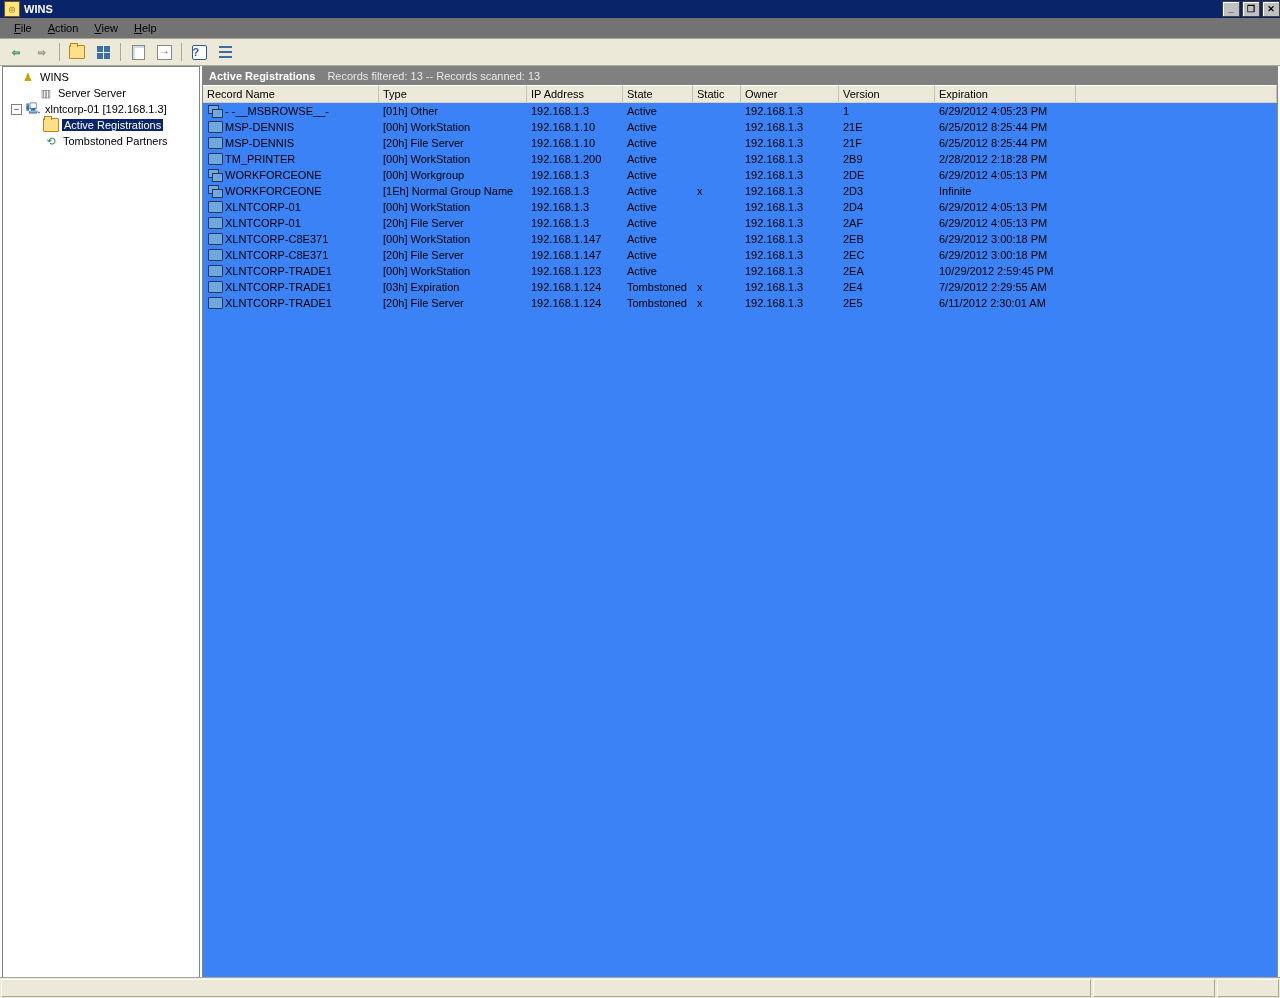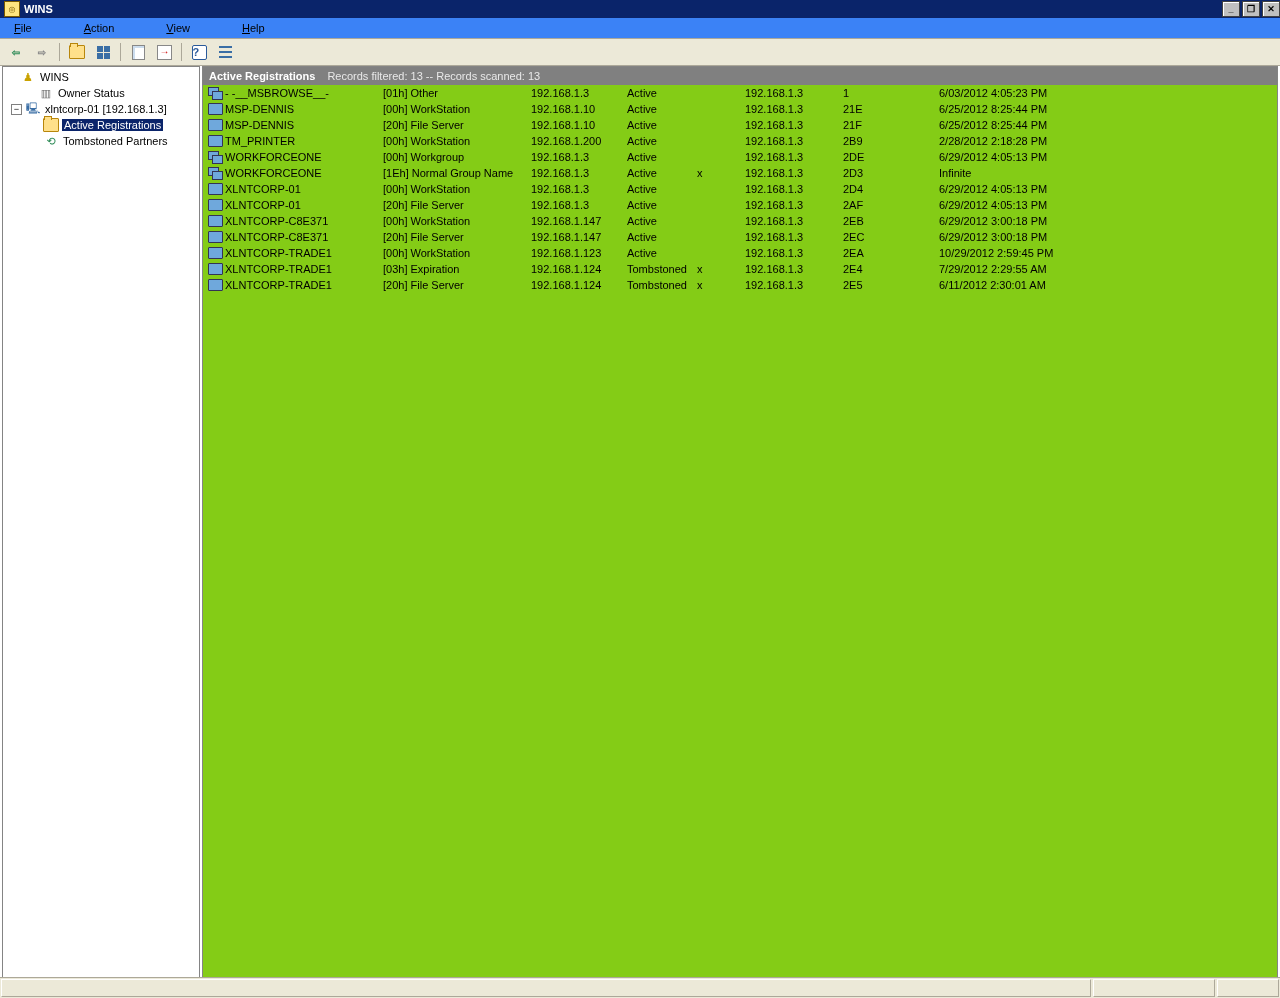--- a/index.html
+++ b/index.html
@@ -40,25 +40,24 @@
     background: #c0c0c0;
     border: 1px solid #404040;
     display: inline-flex; align-items:center; justify-content:center;
     font-size: 9px; font-weight:bold; color:#000;
     box-shadow: inset 1px 1px 0 #fff;
     cursor: default;
   }
   
   .menubar {
     height: 20px;
-    background: #3b82f6;
+    background: #737373;
     border-bottom: 1px solid #aca899;
     display: flex; align-items: center;
     padding-left: 6px;
-    gap: 36px;
   }
   .menubar .menu-item {
     padding: 2px 8px;
     cursor: default;
   }
   .menubar .menu-item u { text-decoration: underline; }
   
   .toolbar {
     height: 26px;
     background: #ece9d8;
@@ -191,21 +190,21 @@
   .c-state { width: 70px; }
   .c-static{ width: 48px; }
   .c-owner { width: 98px; }
   .c-ver   { width: 96px; }
   .c-exp   { width: 141px; }
   .c-rest  { flex:1; }
   
   .rows {
     flex: 1;
     overflow: auto;
-    background:#84cc16;
+    background:#3b82f6;
   }
   .row {
     display: flex;
     height: 16px;
     align-items: center;
     font-size: 11px;
     white-space: nowrap;
   }
   .row .cell { box-sizing: border-box; padding-left: 4px; overflow:hidden; }
   .row .rec-icon {
@@ -288,21 +287,21 @@
   <div class="tree-panel">
     <div class="tree">
       <div class="tree-row">
         <span class="expander-space"></span>
         <span class="t-icon t-wins">♟</span>
         <span class="label">WINS</span>
       </div>
       <div class="tree-row" style="padding-left:22px">
         <span class="expander-space"></span>
         <span class="t-icon t-server">▥</span>
-        <span class="label">Owner Status</span>
+        <span class="label">Server Server</span>
       </div>
       <div class="tree-row" style="padding-left:8px">
         <span class="expander">−</span>
         <span class="t-icon t-host">🖳</span>
         <span class="label">xlntcorp-01 [192.168.1.3]</span>
       </div>
       <div class="tree-row selected" style="padding-left:40px">
         <span class="t-icon">
             <span class="ico-folder"></span>
           </span>
@@ -313,35 +312,46 @@
         <span class="label">Tombstoned Partners</span>
       </div>
     </div>
   </div>
 
   <div class="content-panel">
     <div class="band">
       <span class="band-title">Active Registrations</span>
       <span class="band-status">Records filtered: 13 -- Records scanned: 13</span>
     </div>
+    <div class="cols">
+      <div class="col c-name">Record Name</div>
+      <div class="col c-type">Type</div>
+      <div class="col c-ip">IP Address</div>
+      <div class="col c-state">State</div>
+      <div class="col c-static">Static</div>
+      <div class="col c-owner">Owner</div>
+      <div class="col c-ver">Version</div>
+      <div class="col c-exp">Expiration</div>
+      <div class="col c-rest"></div>
+    </div>
     <div class="rows" id="rows">
         <div class="row">
           <div class="cell c-name" style="display: flex; align-items: center;">
             <span class="rec-icon">
               <span class="rec-group"></span>
             </span>
             <span>- -__MSBROWSE__-</span>
           </div>
           <div class="cell c-type">[01h] Other</div>
           <div class="cell c-ip">192.168.1.3</div>
           <div class="cell c-state">Active</div>
           <div class="cell c-static"></div>
           <div class="cell c-owner">192.168.1.3</div>
           <div class="cell c-ver">1</div>
-          <div class="cell c-exp">6/03/2012 4:05:23 PM</div>
+          <div class="cell c-exp">6/29/2012 4:05:23 PM</div>
         </div>
         <div class="row">
           <div class="cell c-name" style="display: flex; align-items: center;">
             <span class="rec-icon">
               <span class="rec-ws"></span>
             </span>
             <span>MSP-DENNIS</span>
           </div>
           <div class="cell c-type">[00h] WorkStation</div>
           <div class="cell c-ip">192.168.1.10</div>

